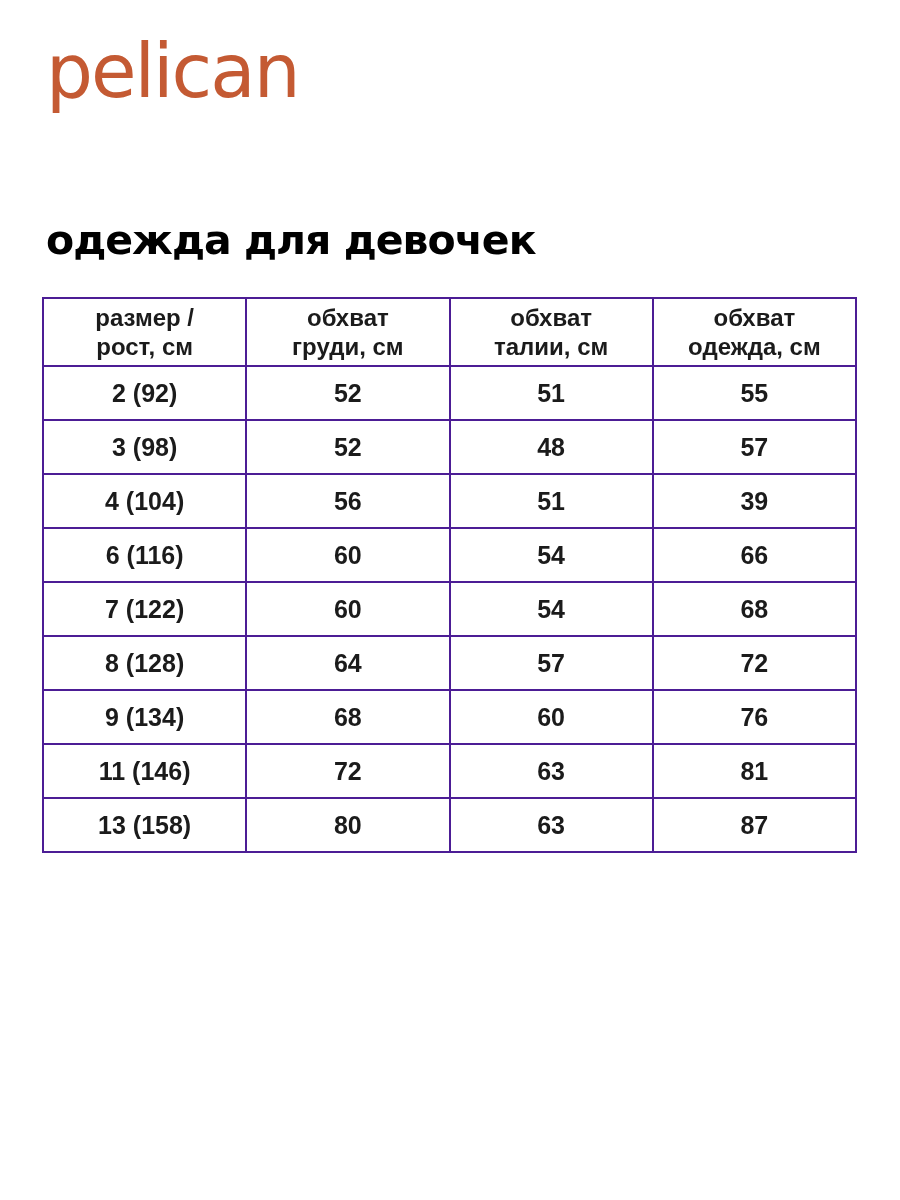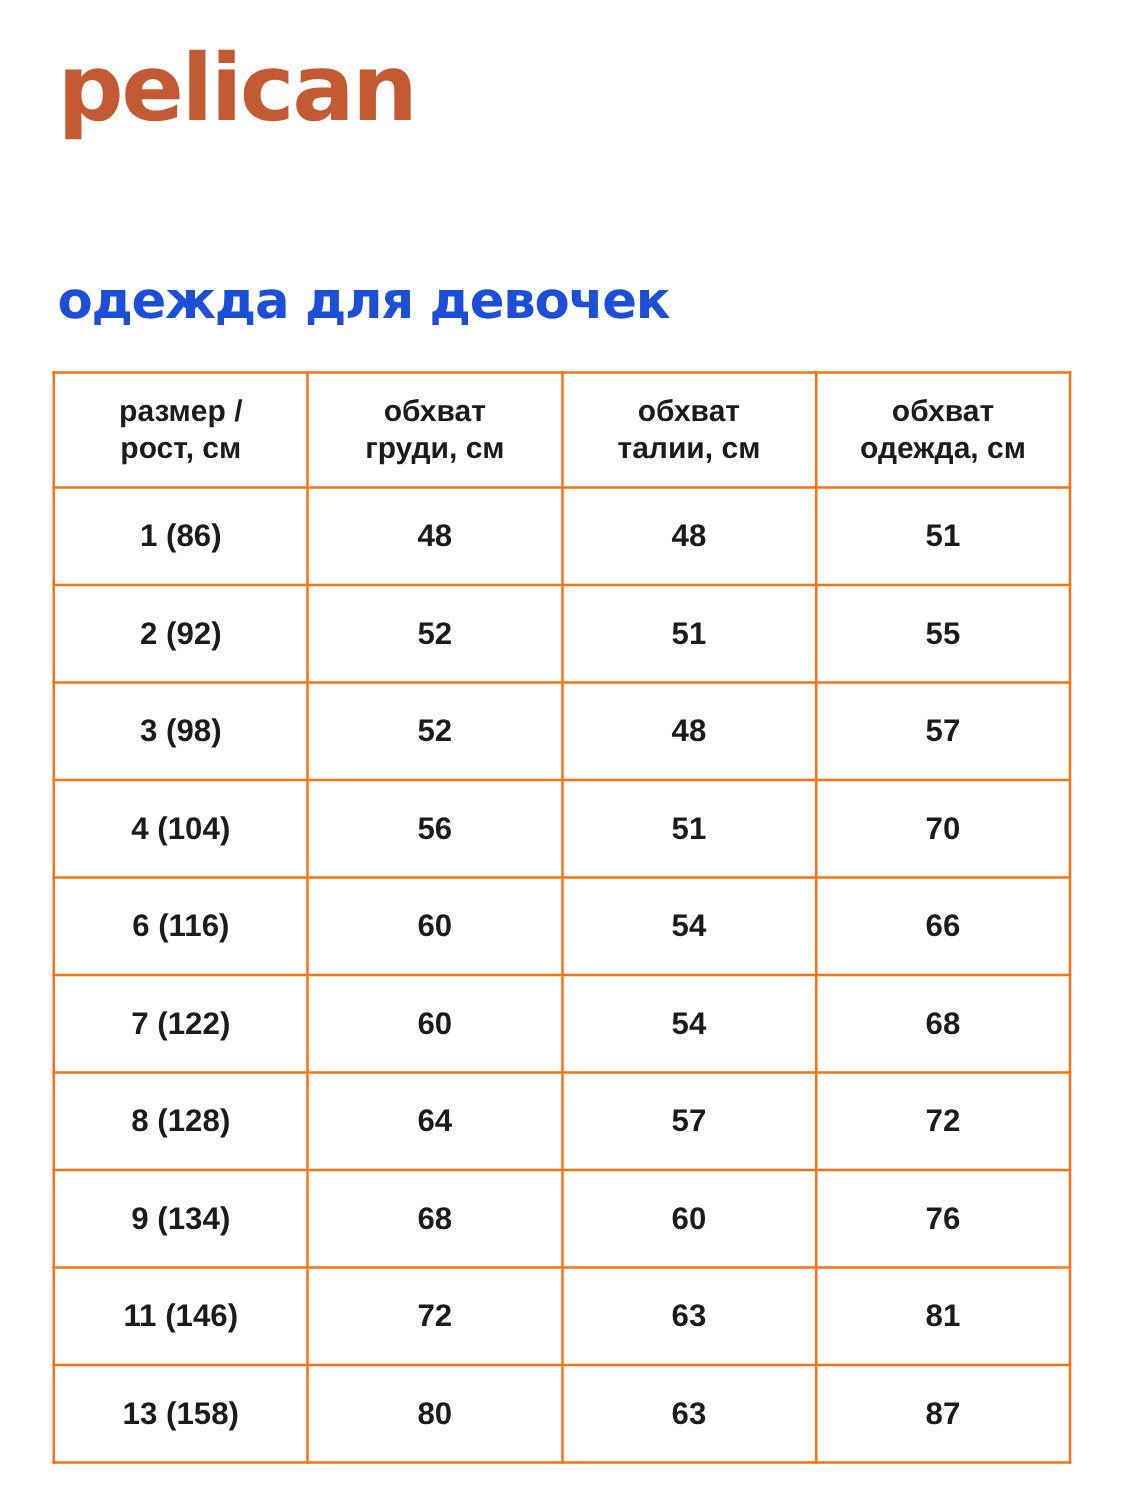--- a/index.html
+++ b/index.html
@@ -11,49 +11,49 @@
     font-family: "Liberation Sans", sans-serif;
     position: relative;
     overflow: hidden;
   }
   .logo {
     position: absolute;
     left: 46px;
     top: 28px;
     font-family: "DejaVu Sans", sans-serif;
     font-size: 74px;
-    font-weight: 700;
+    font-weight: 400;
     letter-spacing: -2px;
     color: #c45a33;
   }
   .heading {
     position: absolute;
     left: 46px;
     top: 216px;
     font-family: "DejaVu Sans", sans-serif;
     font-size: 41px;
     font-weight: 800;
     letter-spacing: -1px;
-    color: #1d4ed8;
+    color: #000000;
   }
   table.size-table {
     position: absolute;
     left: 42px;
     top: 297px;
     width: 815px;
     border-collapse: collapse;
     table-layout: fixed;
   }
   .size-table th,
   .size-table td {
-    border: 2px solid #f97316;
+    border: 2px solid #4c1d95;
     text-align: center;
     vertical-align: middle;
     color: #1b1b1b;
-    padding: 12px;
+    padding: 0;
   }
   .size-table th {
     height: 66px;
     font-size: 24px;
     font-weight: bold;
     line-height: 1.22;
   }
   .size-table td {
     height: 52px;
     font-size: 25px;
@@ -83,42 +83,36 @@
           <div>талии, см</div>
         </th>
         <th>
           <div>обхват</div>
           <div>одежда, см</div>
         </th>
       </tr>
   </thead>
   <tbody id="table-body">
       <tr>
-        <td>1 (86)</td>
-        <td>48</td>
-        <td>48</td>
-        <td>51</td>
-      </tr>
-      <tr>
         <td>2 (92)</td>
         <td>52</td>
         <td>51</td>
         <td>55</td>
       </tr>
       <tr>
         <td>3 (98)</td>
         <td>52</td>
         <td>48</td>
         <td>57</td>
       </tr>
       <tr>
         <td>4 (104)</td>
         <td>56</td>
         <td>51</td>
-        <td>70</td>
+        <td>39</td>
       </tr>
       <tr>
         <td>6 (116)</td>
         <td>60</td>
         <td>54</td>
         <td>66</td>
       </tr>
       <tr>
         <td>7 (122)</td>
         <td>60</td>

